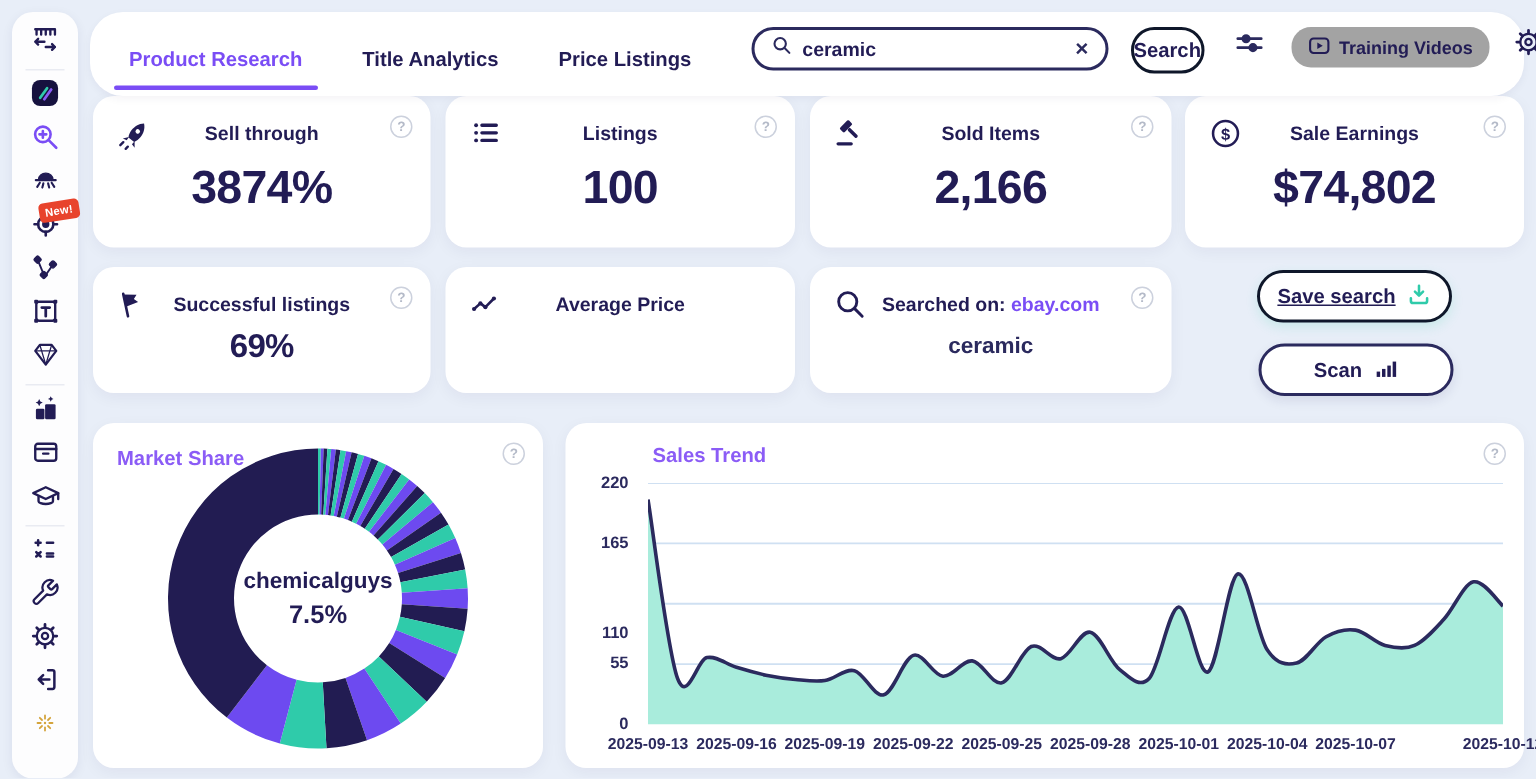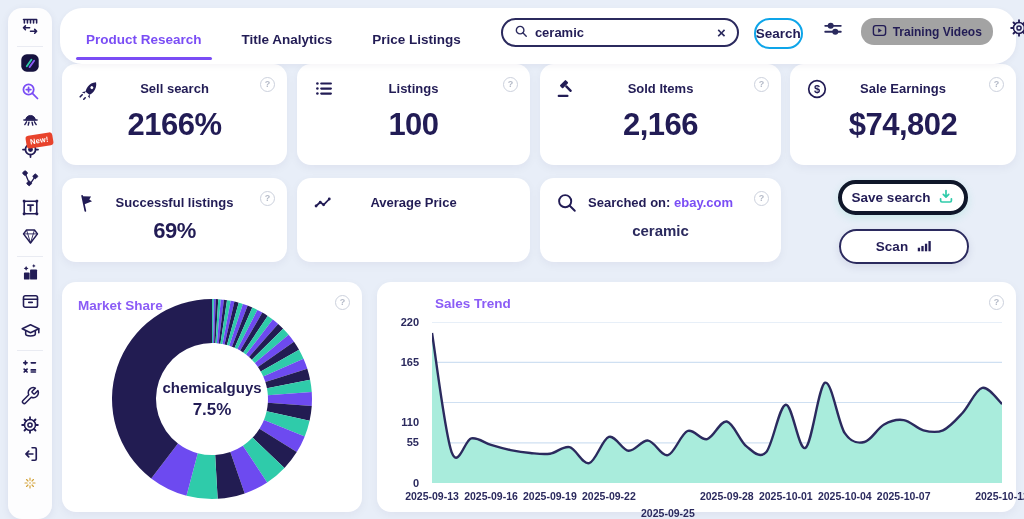--- a/index.html
+++ b/index.html
@@ -23,21 +23,21 @@
   .tab { position:relative; font-weight:bold; font-size:13.5px; color:#221c55; margin-right:40px;
          padding:14px 0 13px; cursor:pointer; white-space:nowrap; }
   .tab.active { color:#7a4df5; }
   .tab.active::after { content:""; position:absolute; left:-10px; right:-10px; bottom:0; height:3px;
                        background:#7a4df5; border-radius:3px; }
   .search-pill { display:flex; align-items:center; gap:7px; border:2px solid #2b2a5e; border-radius:16px;
                  height:29px; width:247px; padding:0 11px; background:#fff; }
   .search-pill input { border:none; outline:none; flex:1; font-family:inherit; font-weight:bold;
                        font-size:13px; color:#221c55; min-width:0; background:transparent; }
   .clear-x { font-size:15px; font-weight:bold; color:#2b2a5e; cursor:pointer; line-height:1; }
-  .search-btn { margin-left:15px; height:31px; width:101px; border:2px solid #0ea5e9; border-radius:17px;
+  .search-btn { margin-left:15px; height:31px; width:101px; border:2px solid #0f172a; border-radius:17px;
                 background:#fff; font-family:inherit; font-weight:bold; font-size:13.5px; color:#221c55; cursor:pointer; }
   .filter-btn { margin-left:19px; background:none; border:none; cursor:pointer; display:flex; align-items:center; }
   .training-btn { margin-left:17px; display:flex; align-items:center; gap:6px; background:#a3a3a3;
                   border:none; border-radius:13px; height:27px; padding:0 11px; cursor:pointer;
                   font-family:inherit; font-weight:bold; font-size:12px; color:#221c55; white-space:nowrap; }
   .gear-btn { margin-left:16px; background:none; border:none; cursor:pointer; display:flex; align-items:center; }
 
   
   .card { position:absolute; background:#fff; border-radius:14px; box-shadow:0 3px 10px rgba(34,28,85,.05); }
   .stat { text-align:center; }
@@ -56,21 +56,21 @@
   .c2 { left:297px; width:233px; }
   .c3 { left:540px; width:241px; }
   .c4 { left:790px; width:226px; }
   .row1 { top:64px;  height:101px; }
   .row2 { top:178px; height:84px; }
 
   
   .action-btn { position:absolute; width:130px; height:35px; border-radius:18px; background:#fff;
                 display:flex; align-items:center; justify-content:center; gap:8px;
                 font-family:inherit; font-weight:bold; font-size:13.5px; color:#221c55; cursor:pointer; }
-  .save-btn { left:838px; top:180px; border:4px solid #0f172a; box-shadow:0 3px 8px rgba(62,211,171,.18); }
+  .save-btn { left:838px; top:180px; border:2px solid #0f172a; box-shadow:0 3px 8px rgba(62,211,171,.18);text-decoration:underline; }
   .scan-btn { left:839px; top:229px; border:2px solid #2b2a5e; box-shadow:0 3px 8px rgba(34,28,85,.1); }
 
   
   .market-card { left:62px; top:282px; width:300px; height:230px; }
   .card-title { position:absolute; font-size:13.5px; font-weight:bold; color:#8b5cf6; }
   .market-card .card-title { left:16px; top:16px; }
   .donut-wrap { position:absolute; left:47px; top:14px; width:206px; height:206px; }
   .donut-center { position:absolute; inset:0; display:flex; flex-direction:column; align-items:center;
                   justify-content:center; gap:4px; pointer-events:none; }
   .donut-label { font-size:15px; font-weight:bold; color:#221c55; }
@@ -294,23 +294,23 @@
     <span class="stat-icon">
       <svg width="24" height="24" viewBox="0 0 24 24">
         <g transform="rotate(38 12 12)" fill="#221c55">
           <path d="M12 2.2c2.8 2.3 3.8 5.6 3.8 8.6 0 1.9-.5 3.8-1.4 5.2h-4.8C8.7 14.6 8.2 12.7 8.2 10.8c0-3 1-6.3 3.8-8.6z"></path>
           <circle cx="12" cy="9" r="1.5" fill="#fff"></circle>
           <path d="M9.6 15.5L7 18.8l2.8-.7zM14.4 15.5L17 18.8l-2.8-.7z"></path>
         </g>
         <path d="M4.2 16.8l-2 2M7.2 19.8l-1.4 1.4" stroke="#221c55" stroke-width="1.6" stroke-linecap="round"></path>
       </svg>
     </span>
-    <span class="stat-title">Sell search</span>
-    <span class="help">?</span>
-    <div class="stat-value">2166%</div>
+    <span class="stat-title">Sell through</span>
+    <span class="help">?</span>
+    <div class="stat-value">3874%</div>
   </div>
 
   <div class="card stat row1 c2">
     <span class="stat-icon">
       <svg width="22" height="22" viewBox="0 0 24 24" stroke="#221c55" stroke-width="2.4" stroke-linecap="round">
         <circle cx="4.8" cy="6" r="1.4" fill="#221c55" stroke="none"></circle>
         <circle cx="4.8" cy="11.5" r="1.4" fill="#221c55" stroke="none"></circle>
         <circle cx="4.8" cy="17" r="1.4" fill="#221c55" stroke="none"></circle>
         <path d="M9 6h10.5M9 11.5h10.5M9 17h10.5"></path>
       </svg>
@@ -474,21 +474,21 @@
           <line x1="0" x2="570" y1="0.0" y2="0.0" stroke="#cfe0f2" stroke-width="1.2"></line>
           <path d="M0.0,11.0C3.3,30.9,13.1,112.7,19.7,130.3C26.2,147.8,32.8,117.6,39.3,116.4C45.9,115.1,52.4,121.0,59.0,122.9C65.5,124.9,72.1,126.7,78.6,128.1C85.2,129.4,91.7,130.4,98.3,131.0C104.8,131.6,111.4,132.7,117.9,131.7C124.5,130.8,131.0,123.6,137.6,125.1C144.1,126.7,150.7,142.9,157.2,141.2C163.8,139.5,170.3,117.0,176.9,114.9C183.4,112.8,190.0,128.2,196.6,128.8C203.1,129.4,209.7,117.8,216.2,118.6C222.8,119.3,229.3,134.8,235.9,133.2C242.4,131.6,249.0,111.7,255.5,109.0C262.1,106.4,268.6,118.7,275.2,117.1C281.7,115.5,288.3,98.3,294.8,99.5C301.4,100.7,307.9,119.3,314.5,124.4C321.0,129.5,327.6,137.2,334.1,130.3C340.7,123.3,347.2,83.4,353.8,82.7C360.3,82.0,366.9,129.5,373.4,125.9C380.0,122.2,386.6,63.2,393.1,60.7C399.7,58.3,406.2,101.4,412.8,111.2C419.3,121.1,425.9,121.5,432.4,120.0C439.0,118.6,445.5,106.1,452.1,102.5C458.6,98.8,465.2,97.1,471.7,98.1C478.3,99.0,484.8,106.6,491.4,108.3C497.9,110.0,504.5,111.2,511.0,108.3C517.6,105.4,524.1,97.8,530.7,90.7C537.2,83.7,543.8,67.3,550.3,65.9C556.9,64.4,566.7,79.3,570.0,82.0L570,161L0,161Z" fill="#a9ecdc"></path>
           <path d="M0.0,11.0C3.3,30.9,13.1,112.7,19.7,130.3C26.2,147.8,32.8,117.6,39.3,116.4C45.9,115.1,52.4,121.0,59.0,122.9C65.5,124.9,72.1,126.7,78.6,128.1C85.2,129.4,91.7,130.4,98.3,131.0C104.8,131.6,111.4,132.7,117.9,131.7C124.5,130.8,131.0,123.6,137.6,125.1C144.1,126.7,150.7,142.9,157.2,141.2C163.8,139.5,170.3,117.0,176.9,114.9C183.4,112.8,190.0,128.2,196.6,128.8C203.1,129.4,209.7,117.8,216.2,118.6C222.8,119.3,229.3,134.8,235.9,133.2C242.4,131.6,249.0,111.7,255.5,109.0C262.1,106.4,268.6,118.7,275.2,117.1C281.7,115.5,288.3,98.3,294.8,99.5C301.4,100.7,307.9,119.3,314.5,124.4C321.0,129.5,327.6,137.2,334.1,130.3C340.7,123.3,347.2,83.4,353.8,82.7C360.3,82.0,366.9,129.5,373.4,125.9C380.0,122.2,386.6,63.2,393.1,60.7C399.7,58.3,406.2,101.4,412.8,111.2C419.3,121.1,425.9,121.5,432.4,120.0C439.0,118.6,445.5,106.1,452.1,102.5C458.6,98.8,465.2,97.1,471.7,98.1C478.3,99.0,484.8,106.6,491.4,108.3C497.9,110.0,504.5,111.2,511.0,108.3C517.6,105.4,524.1,97.8,530.7,90.7C537.2,83.7,543.8,67.3,550.3,65.9C556.9,64.4,566.7,79.3,570.0,82.0" fill="none" stroke="#2b2a5e" stroke-width="2.4"></path>
         </svg>
     </div>
     <div class="x-labels" id="x-labels">
         <div class="x-tick" style="left: 0px;">2025-09-13</div>
         <div class="x-tick" style="left: 59px;">2025-09-16</div>
         <div class="x-tick" style="left: 117.9px;">2025-09-19</div>
         <div class="x-tick" style="left: 176.9px;">2025-09-22</div>
-        <div class="x-tick" style="left: 235.9px; margin-top: 17px;">2025-09-25</div>
+        <div class="x-tick" style="left: 235.9px;">2025-09-25</div>
         <div class="x-tick" style="left: 294.8px;">2025-09-28</div>
         <div class="x-tick" style="left: 353.8px;">2025-10-01</div>
         <div class="x-tick" style="left: 412.8px;">2025-10-04</div>
         <div class="x-tick" style="left: 471.7px;">2025-10-07</div>
         <div class="x-tick" style="left: 570px;">2025-10-12</div>
       </div>
   </div>
 
 </div>
 

